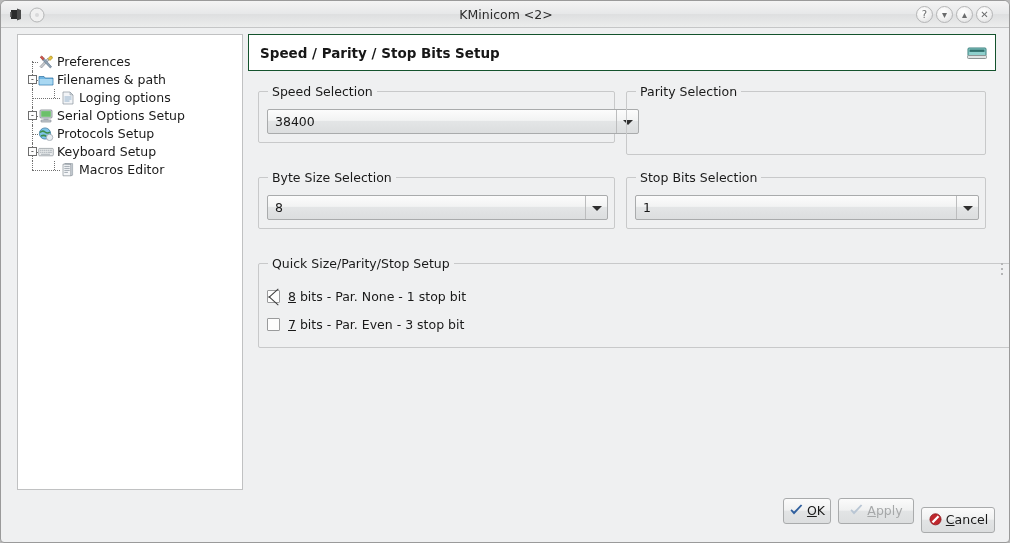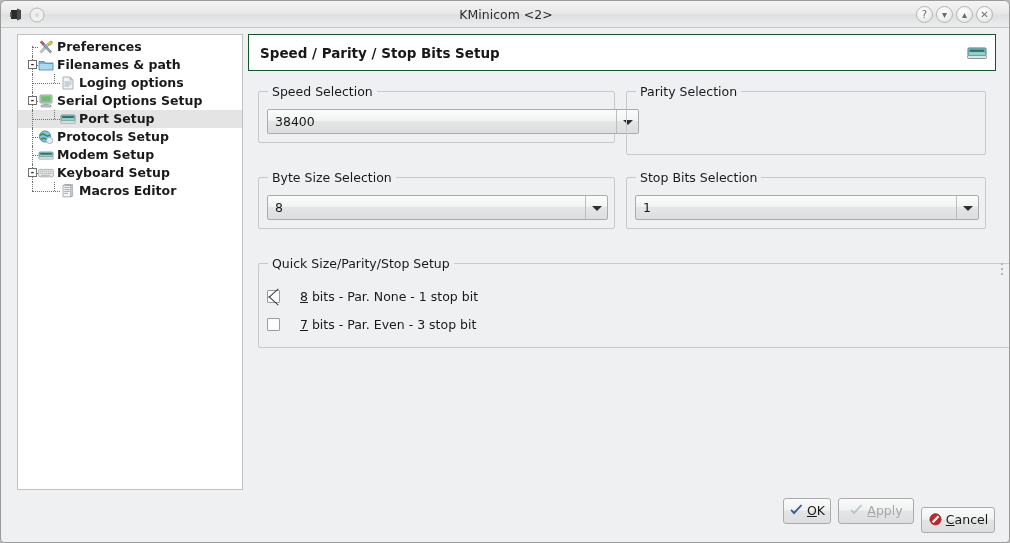--- a/index.html
+++ b/index.html
@@ -192,21 +192,21 @@
   }
   .cbox.checked::after {
     content: "";
     position: absolute;
     left: 1px; top: 6px;
     width: 13px; height: 1px;
     background: #3a3a3a;
     transform: rotate(-42deg);
     transform-origin: 0 100%;
   }
-  .check-label { position: absolute; left: 21px; top: 0; margin-left: 12px; }
+  .check-label { position: absolute; left: 21px; top: 0; }
   .accel { text-decoration: underline; }
 
   
   .dlgbtn {
     position: absolute;
     top: 497px;
     height: 26px;
     background: linear-gradient(to bottom, #fbfbfb 0%, #f0f1f1 46%, #e2e4e5 52%, #dcdedf 100%);
     border: 1px solid #a9abac;
     border-radius: 3px;
@@ -255,21 +255,21 @@
       </svg>
     </div>
     <div id="titletext">KMinicom &lt;2&gt;</div>
     <div id="btn-help" class="tb-btn">?</div>
     <div id="btn-min" class="tb-btn">▾</div>
     <div id="btn-max" class="tb-btn">▴</div>
     <div id="btn-close" class="tb-btn">✕</div>
   </div>
 
   <div id="treepanel">
-    <div id="tree-rows" style="position:absolute;left:0;top:3px;width:224px;font-weight:bold;">
+    <div id="tree-rows" style="position:absolute;left:0;top:18px;width:224px;">
         <div class="tree-row">
           <div class="dotline-v" style="left: 14px; top: 8px; height: 18px;"></div>
           <div class="dotline-h" style="left: 14px; top: 9px; width: 6px;"></div>
           <span class="tw-icon" style="position: absolute; left: 20px; top: 2px;"><svg width="16" height="14" viewBox="0 0 16 14">
               <path d="M2 11.5 L9.5 3.5 L11 5 L3.5 13 Z" fill="#c9cdd1" stroke="#7d8287" stroke-width=".6"></path>
               <path d="M12.5 1 L10 3.5 L12 5.5 L14.5 3 L14 1.5 Z" fill="#e8c33a" stroke="#9b8018" stroke-width=".6"></path>
               <path d="M13.6 11.8 L6.2 3.4 L4.6 4.9 L12.3 13 Z" fill="#8fa3b5" stroke="#5d7085" stroke-width=".6"></path>
               <path d="M2.2 2.2 L4.6 4.9 L6.2 3.4 L3.8 0.9 Z" fill="#d3534a" stroke="#8e2f28" stroke-width=".6"></path>
             </svg></span>
           <span class="tree-label" style="position: absolute; left: 39px; top: 0px;">Preferences</span>
@@ -302,51 +302,30 @@
           <div class="dotline-h" style="left: 14px; top: 9px; width: 6px;"></div>
           <div class="expander" style="left: 10px;">-</div>
           <span class="tw-icon" style="position: absolute; left: 20px; top: 2px;"><svg width="16" height="14" viewBox="0 0 16 14">
               <rect x="2" y="1" width="12" height="8" rx="1" fill="#d8dde1" stroke="#6e767d" stroke-width=".7"></rect>
               <rect x="3.2" y="2.1" width="9.6" height="5.7" fill="#6cc06a"></rect>
               <rect x="5.5" y="9" width="5" height="2" fill="#b9c0c6"></rect>
               <rect x="3" y="11" width="10" height="2" rx=".6" fill="#cfd5da" stroke="#6e767d" stroke-width=".6"></rect>
             </svg></span>
           <span class="tree-label" style="position: absolute; left: 39px; top: 0px;">Serial Options Setup</span>
         </div>
-        <div class="tree-row selected">
-          <div class="dotline-v" style="left: 14px; top: 0px; height: 18px;"></div>
-          <div class="dotline-h" style="left: 14px; top: 9px; width: 28px;"></div>
-          <div class="dotline-v" style="left: 36px; top: 0px; height: 9px;"></div>
-          <span class="tw-icon" style="position: absolute; left: 42px; top: 2px;"><svg width="16" height="14" viewBox="0 0 16 14">
-              <rect x="1" y="3" width="14" height="6" rx="1" fill="#8fd0cd" stroke="#3a7f7c" stroke-width=".7"></rect>
-              <rect x="2.2" y="4.1" width="11.6" height="1.9" fill="#2f6f6c"></rect>
-              <rect x="0.6" y="8.8" width="14.8" height="2.6" rx=".8" fill="#e2e6e6" stroke="#8d9494" stroke-width=".6"></rect>
-            </svg></span>
-          <span class="tree-label" style="position: absolute; left: 61px; top: 0px;">Port Setup</span>
-        </div>
         <div class="tree-row">
           <div class="dotline-v" style="left: 14px; top: 0px; height: 18px;"></div>
           <div class="dotline-h" style="left: 14px; top: 9px; width: 6px;"></div>
           <span class="tw-icon" style="position: absolute; left: 20px; top: 2px;"><svg width="16" height="14" viewBox="0 0 16 14">
               <circle cx="7" cy="6.5" r="5.6" fill="#7fc4e8" stroke="#2f6f96" stroke-width=".7"></circle>
               <path d="M2 5.5 Q4.5 3 7 5 Q9.5 7 12 5" fill="none" stroke="#3d8e4a" stroke-width="1.6"></path>
               <path d="M3 9 Q6 7.5 8.5 9.5" fill="none" stroke="#3d8e4a" stroke-width="1.6"></path>
               <circle cx="11.6" cy="10.4" r="3.2" fill="#e7edf2" stroke="#8a949c" stroke-width=".6"></circle>
             </svg></span>
           <span class="tree-label" style="position: absolute; left: 39px; top: 0px;">Protocols Setup</span>
-        </div>
-        <div class="tree-row">
-          <div class="dotline-v" style="left: 14px; top: 0px; height: 18px;"></div>
-          <div class="dotline-h" style="left: 14px; top: 9px; width: 6px;"></div>
-          <span class="tw-icon" style="position: absolute; left: 20px; top: 2px;"><svg width="16" height="14" viewBox="0 0 16 14">
-              <rect x="1" y="4" width="14" height="5" rx="1" fill="#8fd0cd" stroke="#3a7f7c" stroke-width=".7"></rect>
-              <rect x="2.2" y="5" width="11.6" height="1.7" fill="#2f6f6c"></rect>
-              <rect x="0.6" y="8.8" width="14.8" height="2.4" rx=".8" fill="#e2e6e6" stroke="#8d9494" stroke-width=".6"></rect>
-            </svg></span>
-          <span class="tree-label" style="position: absolute; left: 39px; top: 0px;">Modem Setup</span>
         </div>
         <div class="tree-row">
           <div class="dotline-v" style="left: 14px; top: 0px; height: 18px;"></div>
           <div class="dotline-h" style="left: 14px; top: 9px; width: 6px;"></div>
           <div class="expander" style="left: 10px;">-</div>
           <span class="tw-icon" style="position: absolute; left: 20px; top: 2px;"><svg width="16" height="14" viewBox="0 0 16 14">
               <rect x="0.7" y="3.4" width="14.6" height="7.4" rx="1" fill="#e9ebec" stroke="#8d9399" stroke-width=".7"></rect>
               <g fill="#b9bfc4">
                 <rect x="2" y="4.7" width="1.5" height="1.3"></rect>
                 <rect x="4" y="4.7" width="1.5" height="1.3"></rect>

